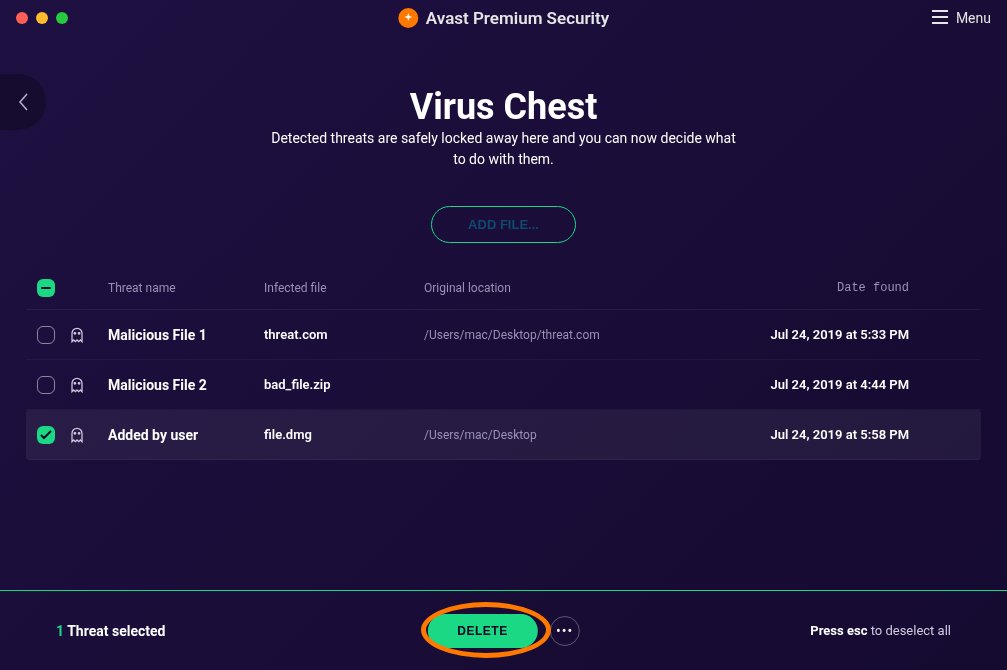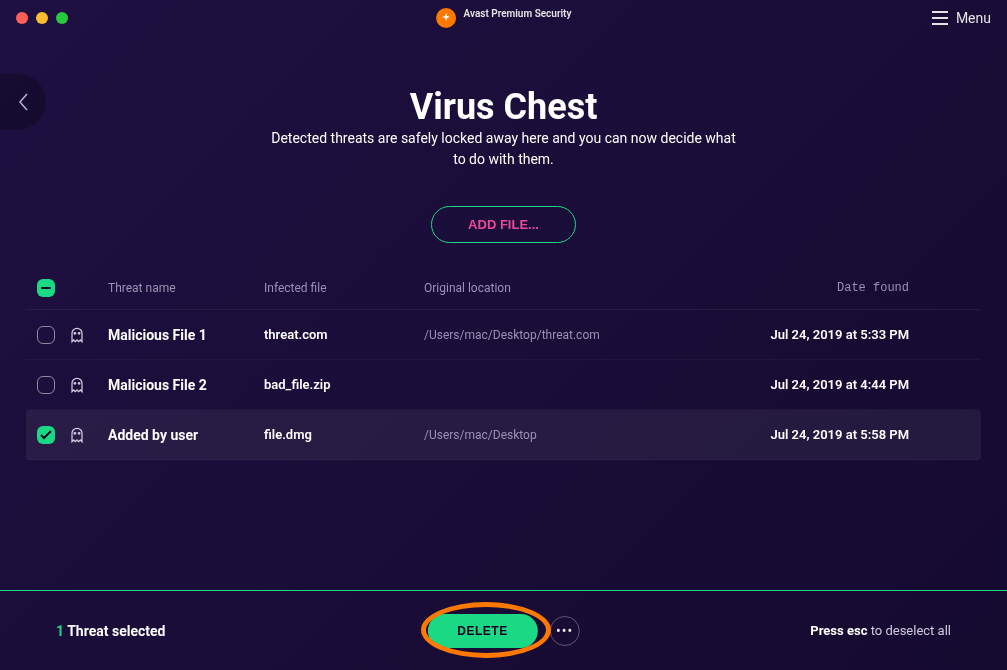--- a/index.html
+++ b/index.html
@@ -35,37 +35,37 @@
     .dot-red { background: #ff5f57; }
     .dot-yellow { background: #febc2e; }
     .dot-green { background: #27c93f; }
     .app-title {
       position: absolute;
       left: 50%;
       transform: translateX(-50%);
       display: flex;
       align-items: flex-start;
       gap: 8px;
-      font-size: 10px;
+      font-size: 17px;
       font-weight: 600;
       color: #e5e5e5;
     }
     .app-logo {
       width: 20px;
       height: 20px;
       background: #ff7800;
       border-radius: 50%;
       display: flex;
       align-items: center;
       justify-content: center;
     }
     .menu-button {
       margin-left: auto;
       display: flex;
-      align-items: center;
+      align-items: flex-start;
       gap: 8px;
       font-size: 14px;
       color: #e5e5e5;
       cursor: pointer;
     }
     .hamburger {
       display: flex;
       flex-direction: column;
       gap: 4px;
     }
@@ -102,21 +102,21 @@
       max-width: 480px;
       margin: 0 auto;
       line-height: 1.5;
     }
     .add-file-button {
       margin-top: 36px;
       display: inline-block;
       padding: 10px 36px;
       border: 1px solid #1bd884;
       border-radius: 22px;
-      color: #ec4899;
+      color: #0c4a6e;
       font-size: 13px;
       font-weight: 600;
       cursor: pointer;
       background: transparent;
     }
     .table-wrap {
       margin-top: 36px;
       padding: 0 26px;
     }
     .table-header {

